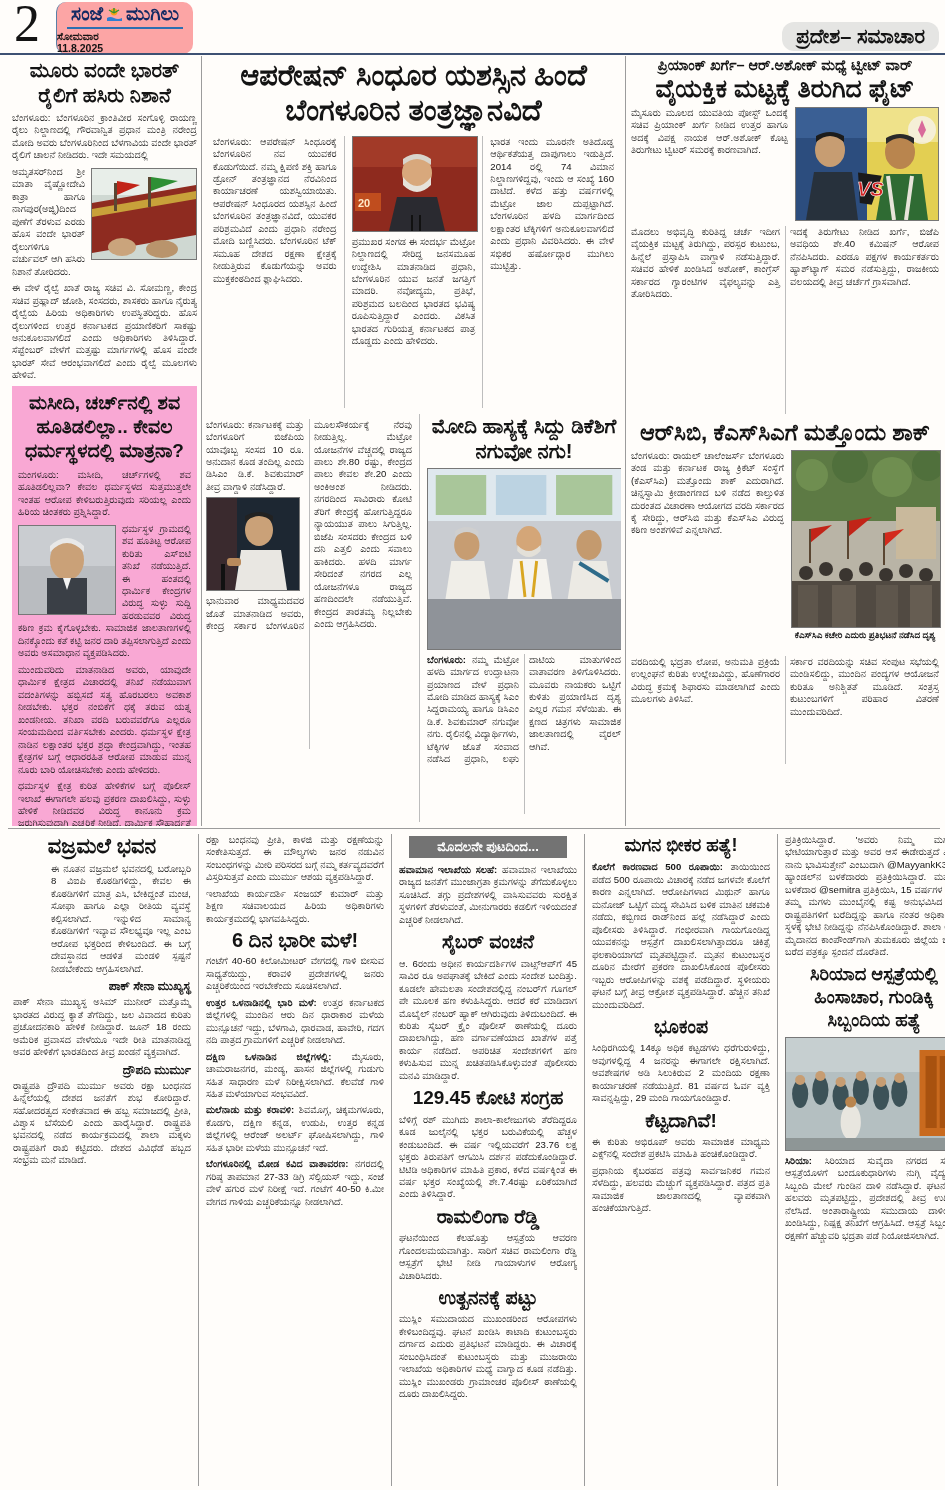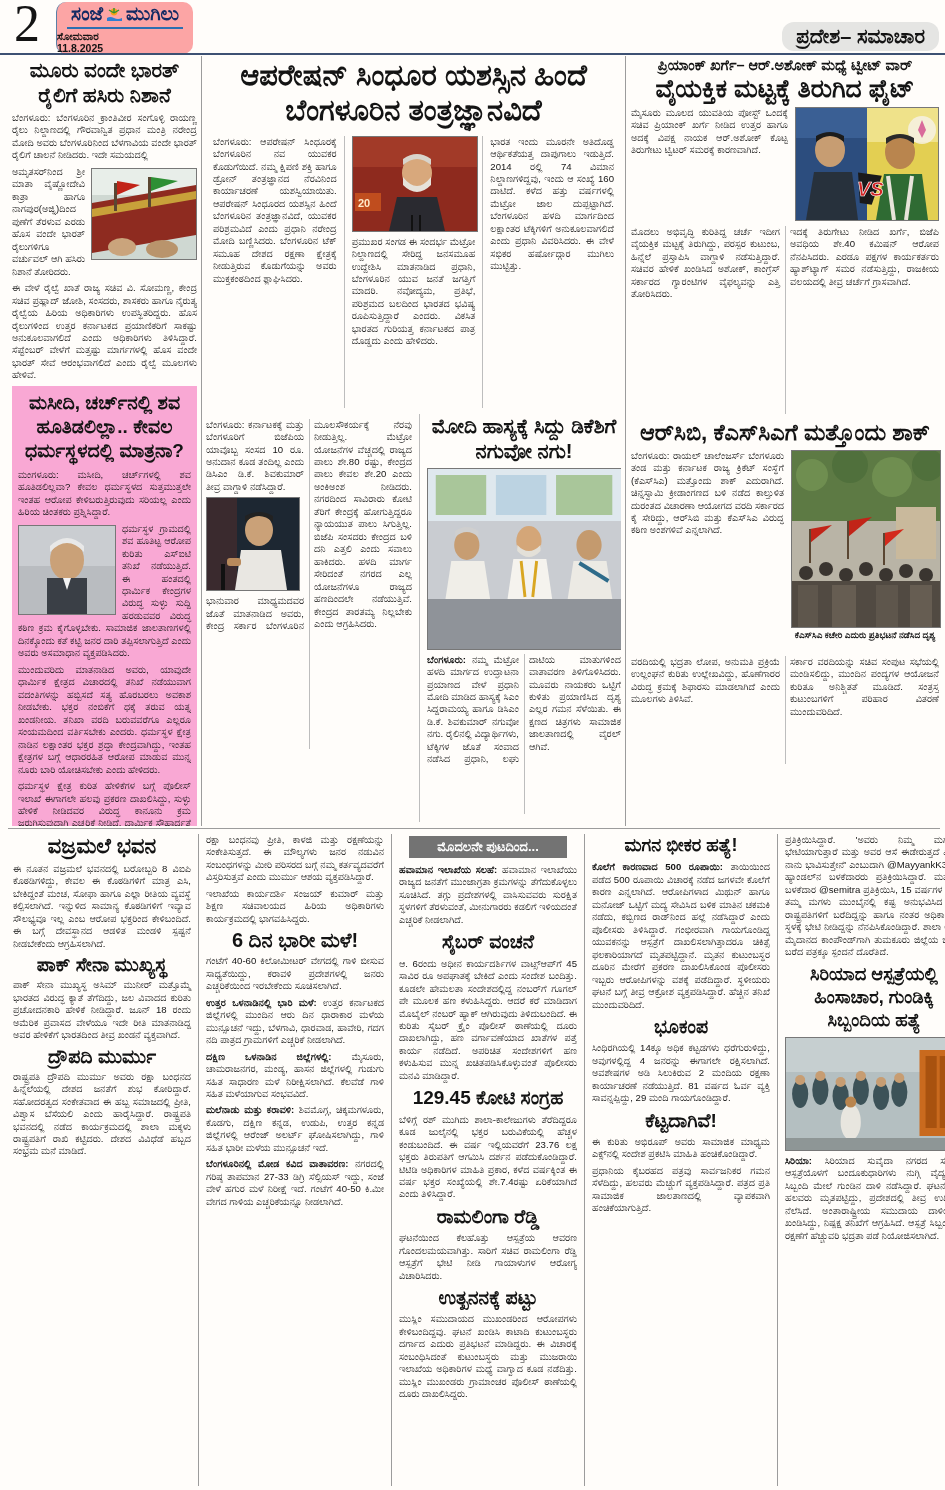--- a/index.html
+++ b/index.html
@@ -35,21 +35,21 @@
   .c3 + .c3{border-left:1px solid #bdbdbd;}
   .ph{display:block;border:1px solid #777;}
   .ph-r{float:right;margin:2px 0 3px 6px;}
   .ph-l{float:left;margin:2px 6px 3px 0;}
   .greenbox{background:#f9a8d4;padding:5px 6px;}
   .banner{background:#737373;color:#fff;font-size:13px;font-weight:bold;text-align:center;
           padding:3px 0;margin:2px 10px 6px;}
   .caption{font-size:8.8px;font-weight:bold;line-height:1.25;margin-top:2px;text-align:center;}
   .bcol{width:178px;padding:0 7px;overflow:hidden;height:652px;}
   .bcol + .bcol{border-left:1px solid #9c9c9c;}
-  .subhead{font-size:19px;font-weight:bold;text-align:center;margin:4px 0 3px;}
+  .subhead{font-size:12px;font-weight:bold;text-align:right;margin:4px 0 3px;}
 </style>
 </head>
 <body>
 
 <div class="page">
 
   <div class="abs pagenum" style="left:14px;top:-2px;">2</div>
   <div class="abs mastbox" style="left:56px;top:2px;width:136px;height:50px;">
     <div class="masttitle">
       <span>ಸಂಜೆ</span>
@@ -252,21 +252,21 @@
     <div class="cols2" style="margin-top:2px;height:108px;overflow:hidden;">
       <p class="body">ವರದಿಯಲ್ಲಿ ಭದ್ರತಾ ಲೋಪ, ಅನುಮತಿ ಪ್ರಕ್ರಿಯೆ ಉಲ್ಲಂಘನೆ ಕುರಿತು ಉಲ್ಲೇಖವಿದ್ದು, ಹೊಣೆಗಾರರ ವಿರುದ್ಧ ಕ್ರಮಕ್ಕೆ ಶಿಫಾರಸು ಮಾಡಲಾಗಿದೆ ಎಂದು ಮೂಲಗಳು ತಿಳಿಸಿವೆ.</p>
       <p class="body">ಸರ್ಕಾರ ವರದಿಯನ್ನು ಸಚಿವ ಸಂಪುಟ ಸಭೆಯಲ್ಲಿ ಮಂಡಿಸಲಿದ್ದು, ಮುಂದಿನ ಪಂದ್ಯಗಳ ಆಯೋಜನೆ ಕುರಿತೂ ಅನಿಶ್ಚಿತತೆ ಮೂಡಿದೆ. ಸಂತ್ರಸ್ತ ಕುಟುಂಬಗಳಿಗೆ ಪರಿಹಾರ ವಿತರಣೆ ಮುಂದುವರಿದಿದೆ.</p>
     </div>
   </div>
 
   <div class="abs" style="left:6px;top:834px;display:flex;">
 
     <div class="bcol">
       <h2 class="hl" style="font-size:21px;">ವಜ್ರಮಲೆ ಭವನ</h2>
-      <p class="body" style="margin-top:5px;">ಈ ನೂತನ ವಜ್ರಮಲೆ ಭವನದಲ್ಲಿ ಬರೋಬ್ಬರಿ 8 ವಿಐಪಿ ಕೊಠಡಿಗಳಿದ್ದು, ಕೇವಲ ಈ ಕೊಠಡಿಗಳಿಗೆ ಮಾತ್ರ ಎಸಿ, ಬೇಕಿದ್ದಂತೆ ಮಂಚ, ಸೋಫಾ ಹಾಗೂ ಎಲ್ಲಾ ರೀತಿಯ ವ್ಯವಸ್ಥೆ ಕಲ್ಪಿಸಲಾಗಿದೆ. ಇನ್ನುಳಿದ ಸಾಮಾನ್ಯ ಕೊಠಡಿಗಳಿಗೆ ಇವ್ಯಾವ ಸೌಲಭ್ಯವೂ ಇಲ್ಲ ಎಂಬ ಆರೋಪ ಭಕ್ತರಿಂದ ಕೇಳಿಬಂದಿದೆ. ಈ ಬಗ್ಗೆ ದೇವಸ್ಥಾನದ ಆಡಳಿತ ಮಂಡಳಿ ಸ್ಪಷ್ಟನೆ ನೀಡಬೇಕೆಂದು ಆಗ್ರಹಿಸಲಾಗಿದೆ.</p>
+      <p class="body" style="margin-top:5px;margin-left:38px;">ಈ ನೂತನ ವಜ್ರಮಲೆ ಭವನದಲ್ಲಿ ಬರೋಬ್ಬರಿ 8 ವಿಐಪಿ ಕೊಠಡಿಗಳಿದ್ದು, ಕೇವಲ ಈ ಕೊಠಡಿಗಳಿಗೆ ಮಾತ್ರ ಎಸಿ, ಬೇಕಿದ್ದಂತೆ ಮಂಚ, ಸೋಫಾ ಹಾಗೂ ಎಲ್ಲಾ ರೀತಿಯ ವ್ಯವಸ್ಥೆ ಕಲ್ಪಿಸಲಾಗಿದೆ. ಇನ್ನುಳಿದ ಸಾಮಾನ್ಯ ಕೊಠಡಿಗಳಿಗೆ ಇವ್ಯಾವ ಸೌಲಭ್ಯವೂ ಇಲ್ಲ ಎಂಬ ಆರೋಪ ಭಕ್ತರಿಂದ ಕೇಳಿಬಂದಿದೆ. ಈ ಬಗ್ಗೆ ದೇವಸ್ಥಾನದ ಆಡಳಿತ ಮಂಡಳಿ ಸ್ಪಷ್ಟನೆ ನೀಡಬೇಕೆಂದು ಆಗ್ರಹಿಸಲಾಗಿದೆ.</p>
       <div class="subhead">ಪಾಕ್ ಸೇನಾ ಮುಖ್ಯಸ್ಥ</div>
       <p class="body">ಪಾಕ್ ಸೇನಾ ಮುಖ್ಯಸ್ಥ ಅಸಿಮ್ ಮುನೀರ್ ಮತ್ತೊಮ್ಮೆ ಭಾರತದ ವಿರುದ್ಧ ಕ್ಯಾತೆ ತೆಗೆದಿದ್ದು, ಜಲ ವಿವಾದದ ಕುರಿತು ಪ್ರಚೋದನಕಾರಿ ಹೇಳಿಕೆ ನೀಡಿದ್ದಾರೆ. ಜೂನ್ 18 ರಂದು ಅಮೆರಿಕ ಪ್ರವಾಸದ ವೇಳೆಯೂ ಇದೇ ರೀತಿ ಮಾತನಾಡಿದ್ದ ಅವರ ಹೇಳಿಕೆಗೆ ಭಾರತದಿಂದ ತೀವ್ರ ಖಂಡನೆ ವ್ಯಕ್ತವಾಗಿದೆ.</p>
       <div class="subhead">ದ್ರೌಪದಿ ಮುರ್ಮು</div>
       <p class="body">ರಾಷ್ಟ್ರಪತಿ ದ್ರೌಪದಿ ಮುರ್ಮು ಅವರು ರಕ್ಷಾ ಬಂಧನದ ಹಿನ್ನೆಲೆಯಲ್ಲಿ ದೇಶದ ಜನತೆಗೆ ಶುಭ ಕೋರಿದ್ದಾರೆ. ಸಹೋದರತ್ವದ ಸಂಕೇತವಾದ ಈ ಹಬ್ಬ ಸಮಾಜದಲ್ಲಿ ಪ್ರೀತಿ, ವಿಶ್ವಾಸ ಬೆಸೆಯಲಿ ಎಂದು ಹಾರೈಸಿದ್ದಾರೆ. ರಾಷ್ಟ್ರಪತಿ ಭವನದಲ್ಲಿ ನಡೆದ ಕಾರ್ಯಕ್ರಮದಲ್ಲಿ ಶಾಲಾ ಮಕ್ಕಳು ರಾಷ್ಟ್ರಪತಿಗೆ ರಾಖಿ ಕಟ್ಟಿದರು. ದೇಶದ ವಿವಿಧೆಡೆ ಹಬ್ಬದ ಸಂಭ್ರಮ ಮನೆ ಮಾಡಿದೆ.</p>
     </div>
 
     <div class="bcol">
       <p class="body">ರಕ್ಷಾ ಬಂಧನವು ಪ್ರೀತಿ, ಕಾಳಜಿ ಮತ್ತು ರಕ್ಷಣೆಯನ್ನು ಸಂಕೇತಿಸುತ್ತದೆ. ಈ ಮೌಲ್ಯಗಳು ಜನರ ನಡುವಿನ ಸಂಬಂಧಗಳನ್ನು ಮೀರಿ ಪರಿಸರದ ಬಗ್ಗೆ ನಮ್ಮ ಕರ್ತವ್ಯದವರೆಗೆ ವಿಸ್ತರಿಸುತ್ತವೆ ಎಂದು ಮುರ್ಮು ಆಶಯ ವ್ಯಕ್ತಪಡಿಸಿದ್ದಾರೆ.</p>
       <p class="body">ಇಲಾಖೆಯ ಕಾರ್ಯದರ್ಶಿ ಸಂಜಯ್ ಕುಮಾರ್ ಮತ್ತು ಶಿಕ್ಷಣ ಸಚಿವಾಲಯದ ಹಿರಿಯ ಅಧಿಕಾರಿಗಳು ಕಾರ್ಯಕ್ರಮದಲ್ಲಿ ಭಾಗವಹಿಸಿದ್ದರು.</p>
       <h2 class="hl" style="font-size:20px;margin:3px 0;">6 ದಿನ ಭಾರೀ ಮಳೆ!</h2>

